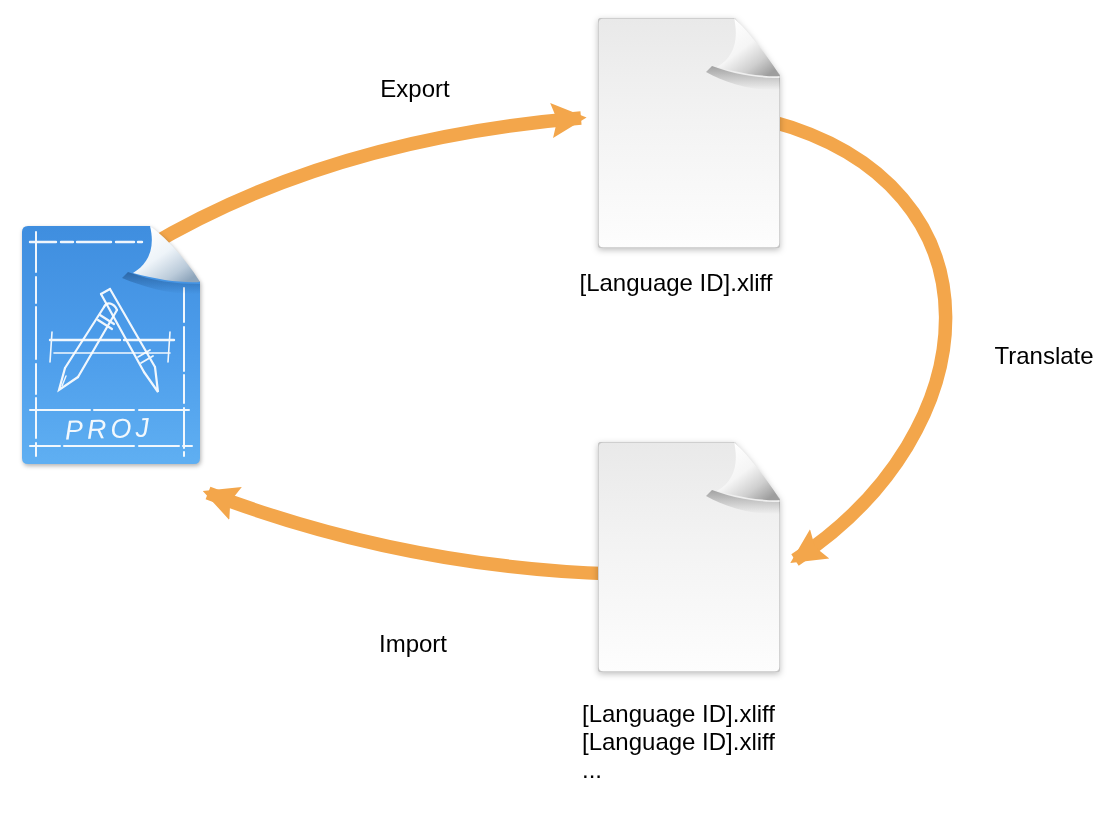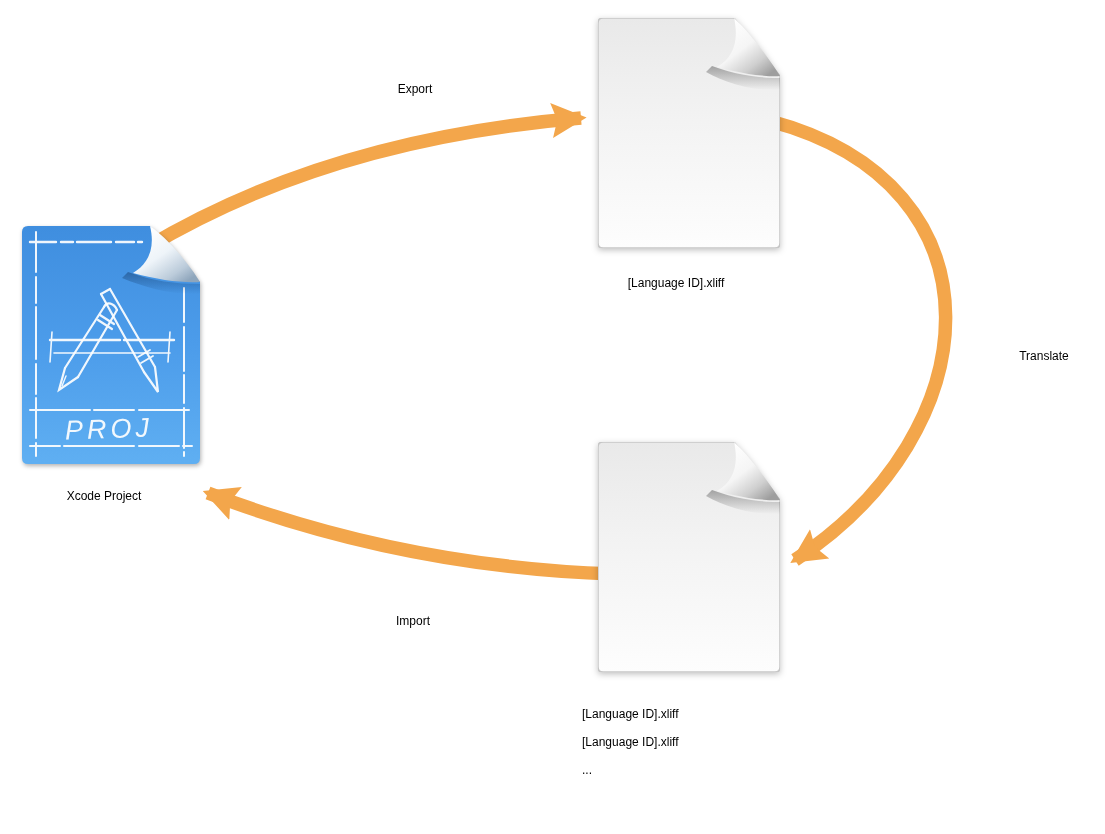--- a/index.html
+++ b/index.html
@@ -10,29 +10,29 @@
     font-family:"Liberation Sans",sans-serif;
     overflow:hidden;
   }
   .layer{position:absolute;left:0;top:0;}
   .icon{position:absolute;}
   .xcode-icon{left:22px;top:226px;width:178px;height:238px;filter:drop-shadow(1px 2px 2px rgba(0,0,0,.30));}
   .doc-top{left:598px;top:18px;width:182px;height:230px;filter:drop-shadow(0 2px 3px rgba(0,0,0,.26));}
   .doc-bottom{left:598px;top:442px;width:182px;height:230px;filter:drop-shadow(0 2px 3px rgba(0,0,0,.26));}
   .label{
     position:absolute;color:#000;
-    font-size:12px;line-height:28px;
+    font-size:24px;line-height:28px;
   }
   .center{text-align:center;}
   .xcode-label{left:4px;top:482px;width:200px;}
   .doc-label-top{left:526px;top:269px;width:300px;}
   .doc-label-bottom{left:582px;top:700px;width:280px;text-align:left;}
   .export-label{left:315px;top:75px;width:200px;}
   .translate-label{left:944px;top:342px;width:200px;}
-  .import-label{left:313px;top:607px;width:200px;}
+  .import-label{left:313px;top:630px;width:200px;}
   .arrow{fill:none;stroke:#F3A64B;stroke-width:13.5px;}
   .bp{stroke:#ffffff;fill:none;opacity:.92;stroke-linecap:round;}
 </style>
 </head>
 <body>
 
 <div class="canvas">
 
   <svg class="layer" width="1105" height="834" viewBox="0 0 1105 834">
     <defs>
@@ -89,21 +89,20 @@
       <path d="M79,68 L122,146"></path>
       <path d="M88,63 L133,141"></path>
       <path d="M116,131 L128,124" stroke-width="1.8"></path>
       <path d="M119,137 L131,130" stroke-width="1.8"></path>
       <path d="M122,146 L136,166 L133,141"></path>
     </g>
     <text x="87" y="212" text-anchor="middle" font-size="27" font-style="italic" letter-spacing="4" fill="#ffffff" opacity="0.92" transform="rotate(-2 87 205)" font-family="Liberation Sans, sans-serif">PROJ</text>
     <path d="M106,46 C130,55 154,58 178,58 L178,68 C148,69 122,61 100,52 Z" fill="url(#xcs)"></path>
     <path d="M128,0 C133,20 128,37 111,47 C137,54 159,57 178,56 C165,35 147,14 128,0 Z" fill="url(#xcc)"></path>
   </svg>
-  <div class="label center xcode-label">Xcode Project</div>
 
   <svg class="icon doc-top" viewBox="0 0 182 230">
     <defs>
       <linearGradient id="dga" x1="0" y1="0" x2="0" y2="1">
         <stop offset="0" stop-color="#E9E9E9"></stop>
           <stop offset="0.45" stop-color="#F3F3F3"></stop>
           <stop offset="1" stop-color="#FDFDFD"></stop>
       </linearGradient>
       <linearGradient id="dca" x1="0.15" y1="0.1" x2="0.85" y2="0.95">
         <stop offset="0" stop-color="#FFFFFF"></stop>

